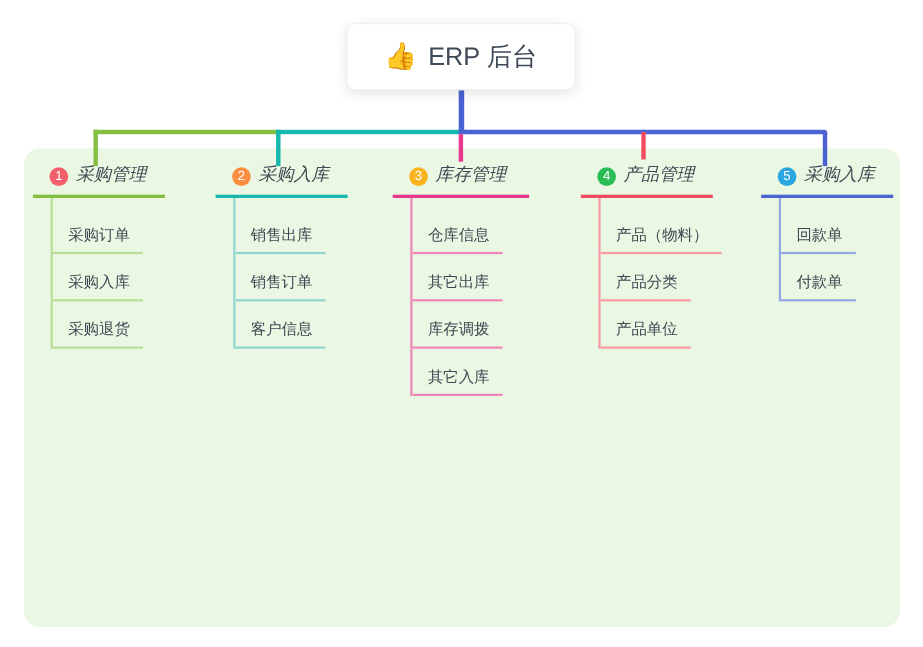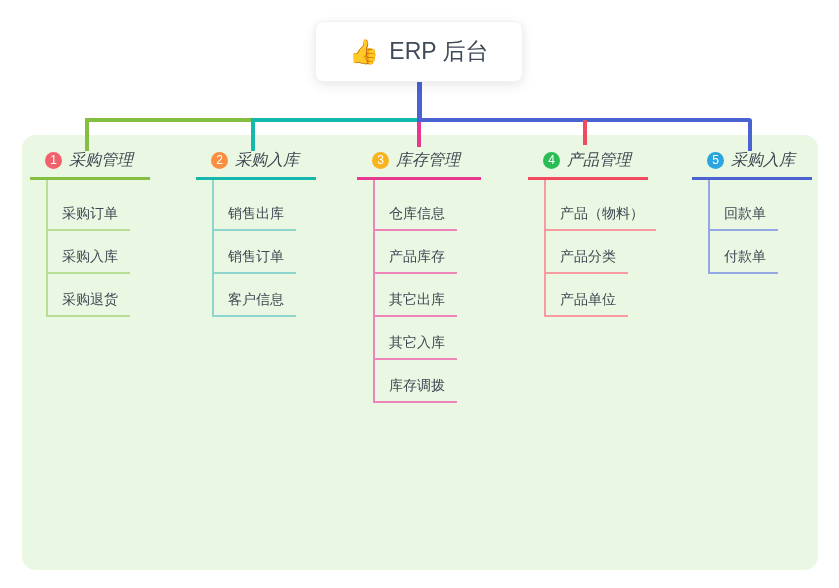--- a/index.html
+++ b/index.html
@@ -161,30 +161,27 @@
   <div class="branch b3">
     <div class="branch-header">
       <span class="badge">3</span>
       <span class="branch-title">库存管理</span>
     </div>
     <div class="branch-children">
       <div class="child">
           <span class="child-label">仓库信息</span>
         </div>
       <div class="child">
-          <span class="child-label">产品库存</span>
-        </div>
-      <div class="child">
           <span class="child-label">其它出库</span>
         </div>
       <div class="child">
+          <span class="child-label">库存调拨</span>
+        </div>
+      <div class="child">
           <span class="child-label">其它入库</span>
-        </div>
-      <div class="child">
-          <span class="child-label">库存调拨</span>
         </div>
     </div>
   </div>
 
   <div class="branch b4">
     <div class="branch-header">
       <span class="badge">4</span>
       <span class="branch-title">产品管理</span>
     </div>
     <div class="branch-children">

